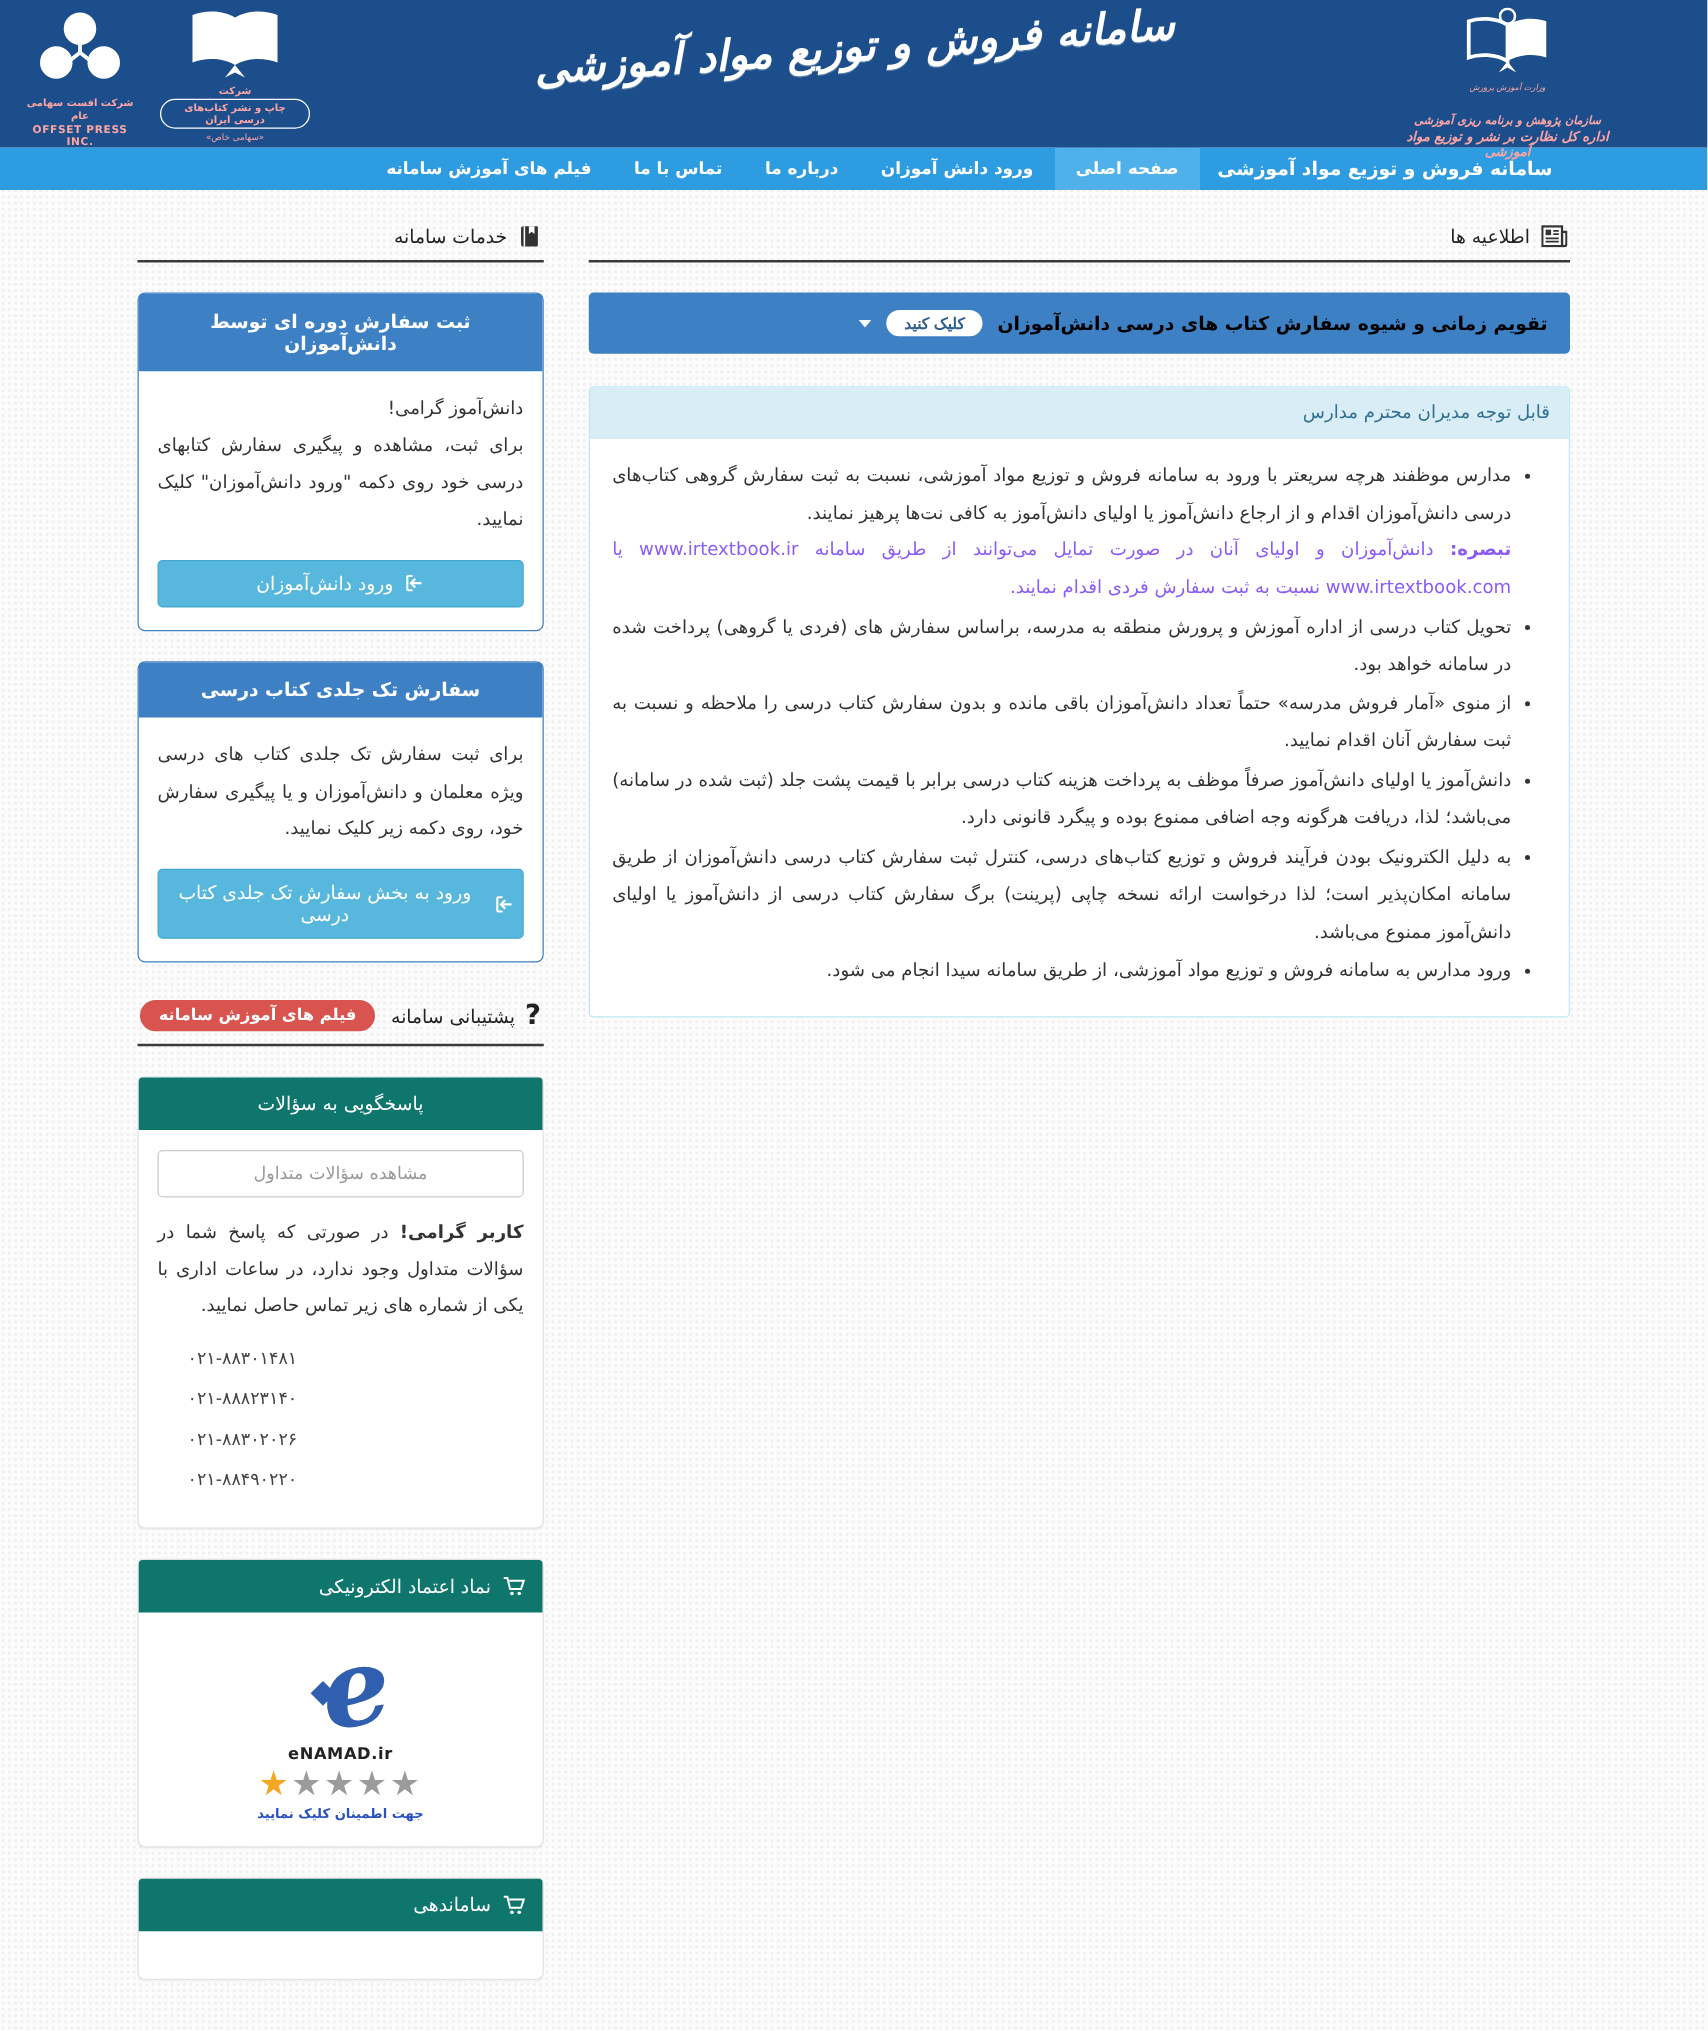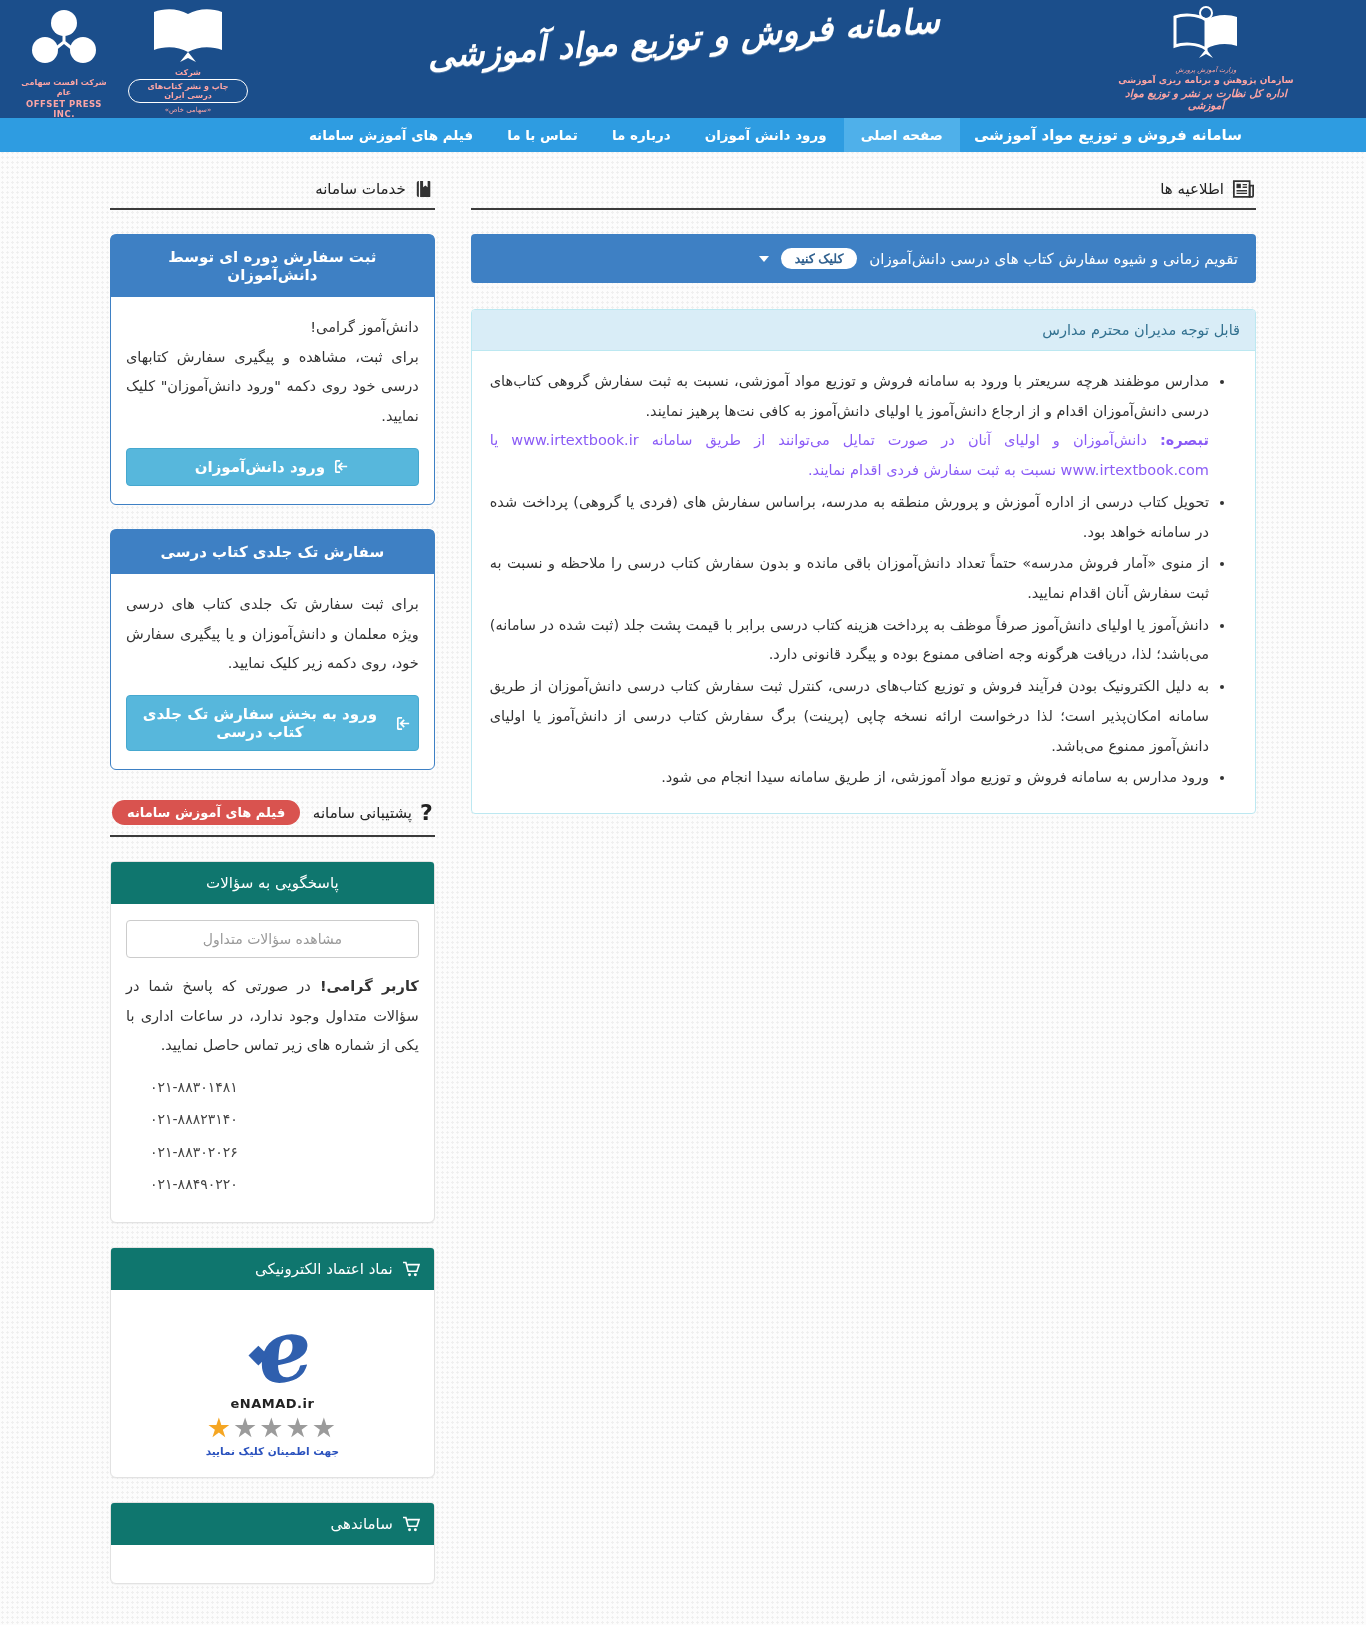--- a/index.html
+++ b/index.html
@@ -24,40 +24,40 @@
   .publisher-logo .l1 { font-size:8px; font-weight:bold; }
   .publisher-logo .l2 { font-size:8px; font-weight:bold; }
   .publisher-logo .l3 { font-size:7px; margin-top:3px; }
   .calligraphy {
     position:absolute; top:18px; right:50%; transform:translateX(50%) rotate(-4deg);
     font-size:34px; font-weight:bold; color:#fff; font-style:italic; letter-spacing:1px;
     text-shadow:0 1px 0 rgba(255,255,255,.25); white-space:nowrap;
   }
   .ministry-logo { right:60px; top:6px; width:200px; left:auto; }
   .ministry-logo .m1 { font-size:6.5px; margin-top:2px;font-style:italic; }
-  .ministry-logo .m2 { font-size:9px; font-weight:bold; margin-top:1px; }
+  .ministry-logo .m2 { font-size:9px; font-weight:bold; font-style:italic; margin-top:18px; }
   .ministry-logo .m3 { font-size:10.5px; font-weight:bold; font-style:italic; margin-top:2px; }
   
   .navbar { height:34px; background:#2e9ce1; }
   .nav-inner { width:1146px; margin:0 auto; height:34px; display:flex; align-items:stretch; }
   .nav-brand { color:#fff; font-weight:bold; font-size:15px; display:flex; align-items:center; padding:0 14px; cursor:pointer; }
   .nav-item { color:#fff; font-size:13.5px; font-weight:bold; display:flex; align-items:center; padding:0 17px; cursor:pointer; }
   .nav-item.active { background:#4fb0ea; }
   
   .container { width:1146px; margin:0 auto; display:flex; gap:36px; align-items:flex-start; padding-top:20px; }
   .main-col { width:856px; }
   .side-col { width:354px; }
   .section-head { display:flex; align-items:center; gap:9px; font-size:15px; color:#222; padding:8px 2px 10px; }
   .rule { border-top:2px solid #3a3a3a; margin-bottom:24px; }
   
   .calendar-bar {
     background:#3e80c4; border-radius:4px; padding:14px 18px; display:flex; align-items:center;
     gap:12px; cursor:pointer; margin-bottom:26px;
   }
-  .calendar-bar .bar-title { color:#ffffff; font-size:15px; font-weight:normal; }
+  .calendar-bar .bar-title { color:#000000; font-size:15px; font-weight:bold; }
   .pill-btn {
     background:#fff; color:#31618f; font-size:12.5px; font-weight:bold;
     border:none; border-radius:12px; padding:3px 14px; cursor:pointer;
   }
   .caret-down { width:0; height:0; border-left:5px solid transparent; border-right:5px solid transparent; border-top:6px solid #fff; }
   .notice-panel { border:1px solid #bce8f1; border-radius:4px; background:#fff; }
   .notice-panel .panel-head {
     background:#d9edf7; color:#31708f; font-size:14.5px; padding:12px 15px;
     border-bottom:1px solid #bce8f1; border-radius:3px 3px 0 0;
   }
@@ -78,21 +78,21 @@
     background:#0f766e; color:#fff; font-size:15px; padding:12px 14px; border-radius:3px 3px 0 0;
     display:flex; align-items:center; gap:9px;
   }
   .panel-head-slate.center { justify-content:center; }
   .side-body { padding:16px 15px 18px; }
   .side-body p { font-size:14.5px; line-height:2.05; text-align:justify; }
   .warn-text { color:#d9534f !important; margin-top:4px; }
   .btn-light-blue {
     display:flex; align-items:center; justify-content:center; gap:8px; width:100%;
     background:#57b7dc; border:1px solid #46a8cf; border-radius:4px; color:#fff;
-    font-family:"DejaVu Sans", sans-serif; font-size:15px; font-weight:bold; padding:9px 6px; margin-top:16px; cursor:pointer;
+    font-family:"DejaVu Sans", sans-serif; font-size:15px; font-weight:normal; padding:9px 6px; margin-top:16px; cursor:pointer;
   }
   .support-row { display:flex; align-items:center; justify-content:space-between; padding:6px 2px 10px; }
   .support-title { display:flex; align-items:center; gap:8px; font-size:15px; color:#222; }
   .qmark { font-size:22px; font-weight:bold; color:#222; line-height:1; }
   .red-badge {
     background:#d9534f; color:#fff; font-size:13px; font-weight:bold; border:none;
     border-radius:15px; padding:5px 15px; cursor:pointer; font-family:"DejaVu Sans", sans-serif;
   }
   .faq-box {
     border:1px solid #ccc; border-radius:4px; color:#999; font-size:14px; text-align:center;

